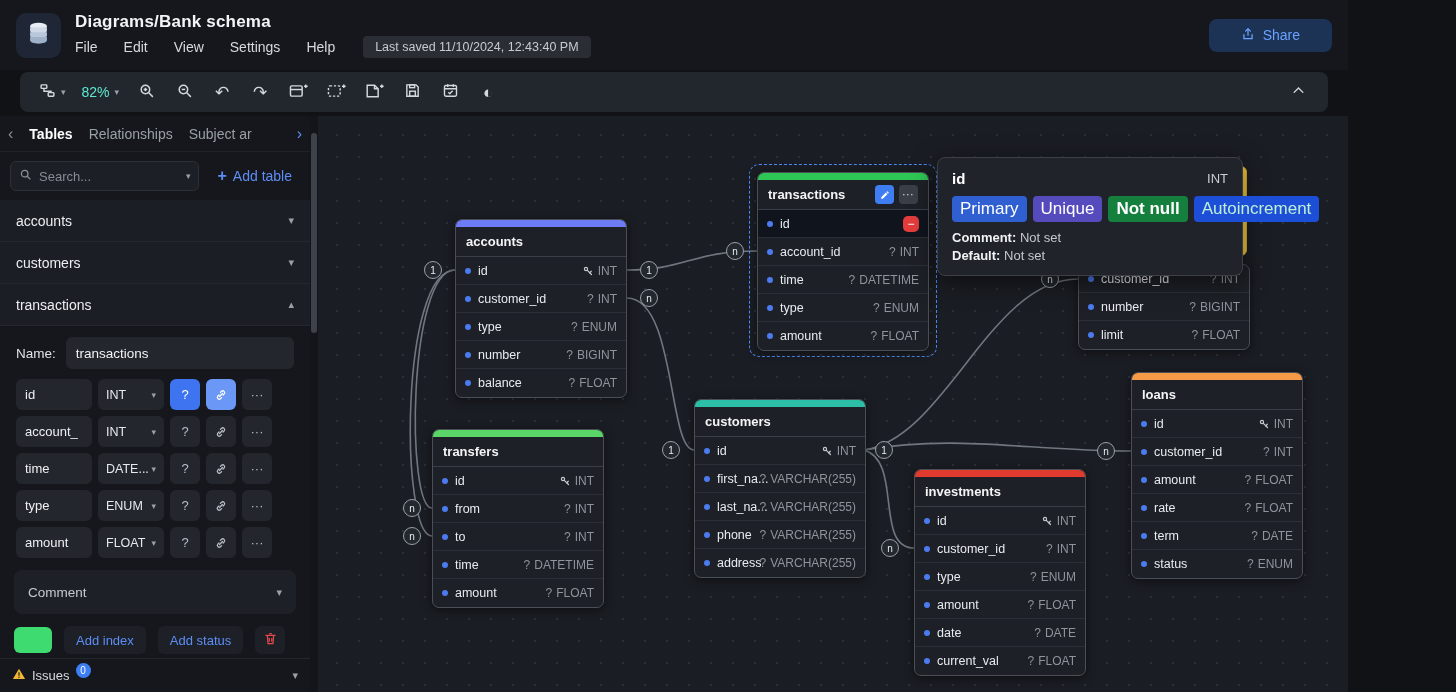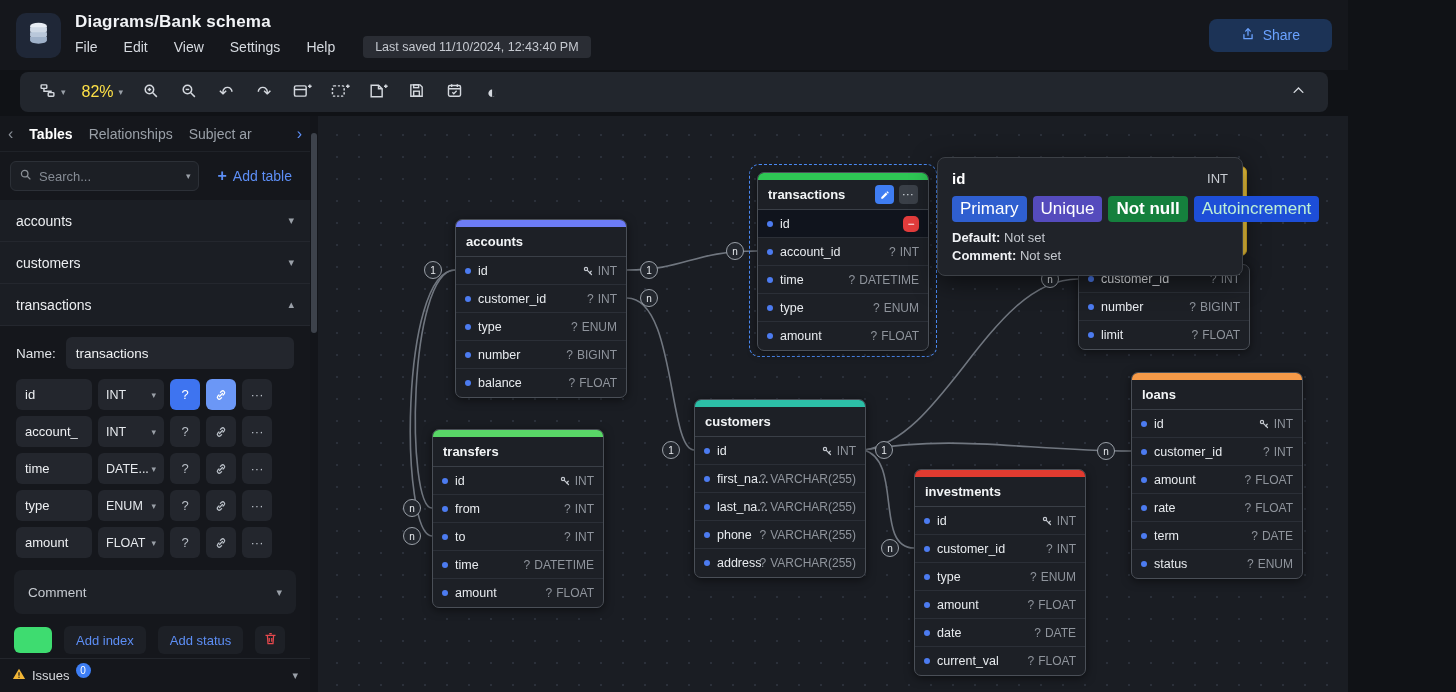--- a/index.html
+++ b/index.html
@@ -16,21 +16,21 @@
   .menubar .mi { cursor:pointer; }
   .saved-chip { background:#2a2d34; border-radius:4px; padding:4px 12px; font-size:12.5px; color:#c6cad1; margin-left:2px; }
   .share-btn { margin-left:auto; height:33px; padding:0 32px; border:none; border-radius:8px; background:#1c3356; color:#6aa2ff; font-size:14px; display:flex; gap:8px; align-items:center; cursor:pointer; font-family:inherit; }
 
   
   .toolbar-wrap { flex:0 0 44px; padding:2px 20px 2px 20px; }
   .toolbar { height:40px; background:#22262d; border-radius:8px; display:flex; align-items:center; padding:0 14px; gap:6px; }
   .tb-btn { height:32px; min-width:32px; padding:0 5px; border-radius:6px; display:flex; align-items:center; justify-content:center; gap:5px; color:#d4d8de; background:transparent; border:none; font-size:14px; cursor:pointer; font-family:inherit; }
   .tb-btn .glyph { font-size:17px; line-height:1; }
   .tb-caret { font-size:9px; color:#9aa0a8; }
-  .tb-zoom { font-size:16px; color:#fde047; }
+  .tb-zoom { font-size:14px; color:#5eead4; }
   .tb-collapse { margin-left:auto; }
 
   
   .main { flex:1; display:flex; min-height:0; margin-top:2px; }
 
   
   .sidebar { width:310px; flex:0 0 310px; background:#15171c; position:relative; overflow:hidden; }
   .tabs { height:36px; display:flex; align-items:center; padding:0 8px; gap:16px; font-size:14px; color:#9aa0a8; border-bottom:1px solid #1f2228; }
   .tab { cursor:pointer; white-space:nowrap; }
   .tab.active { color:#ffffff; font-weight:700; }
@@ -852,18 +852,18 @@
         <div class="tt-head">
           <span class="tt-field">id</span>
           <span class="tt-type">INT</span>
         </div>
         <div class="tt-badges" id="tt-badges">
             <span class="badge" style="background: rgb(47, 95, 208); color: rgb(255, 255, 255);">Primary</span>
             <span class="badge" style="background: rgb(85, 75, 189); color: rgb(255, 255, 255);">Unique</span>
             <span class="badge" style="background: #15803d; color: rgb(255, 255, 255); font-weight: bold;">Not null</span>
             <span class="badge" style="background: #1d4ed8; color: rgb(189, 240, 214);">Autoincrement</span>
           </div>
+        <div class="tt-line"><b>Comment:</b> <span>Not set</span></div>
         <div class="tt-line"><b>Default:</b> <span>Not set</span></div>
-        <div class="tt-line"><b>Comment:</b> <span>Not set</span></div>
       </div>
     </div>
   </div>
 </div>
 
 </body></html>

